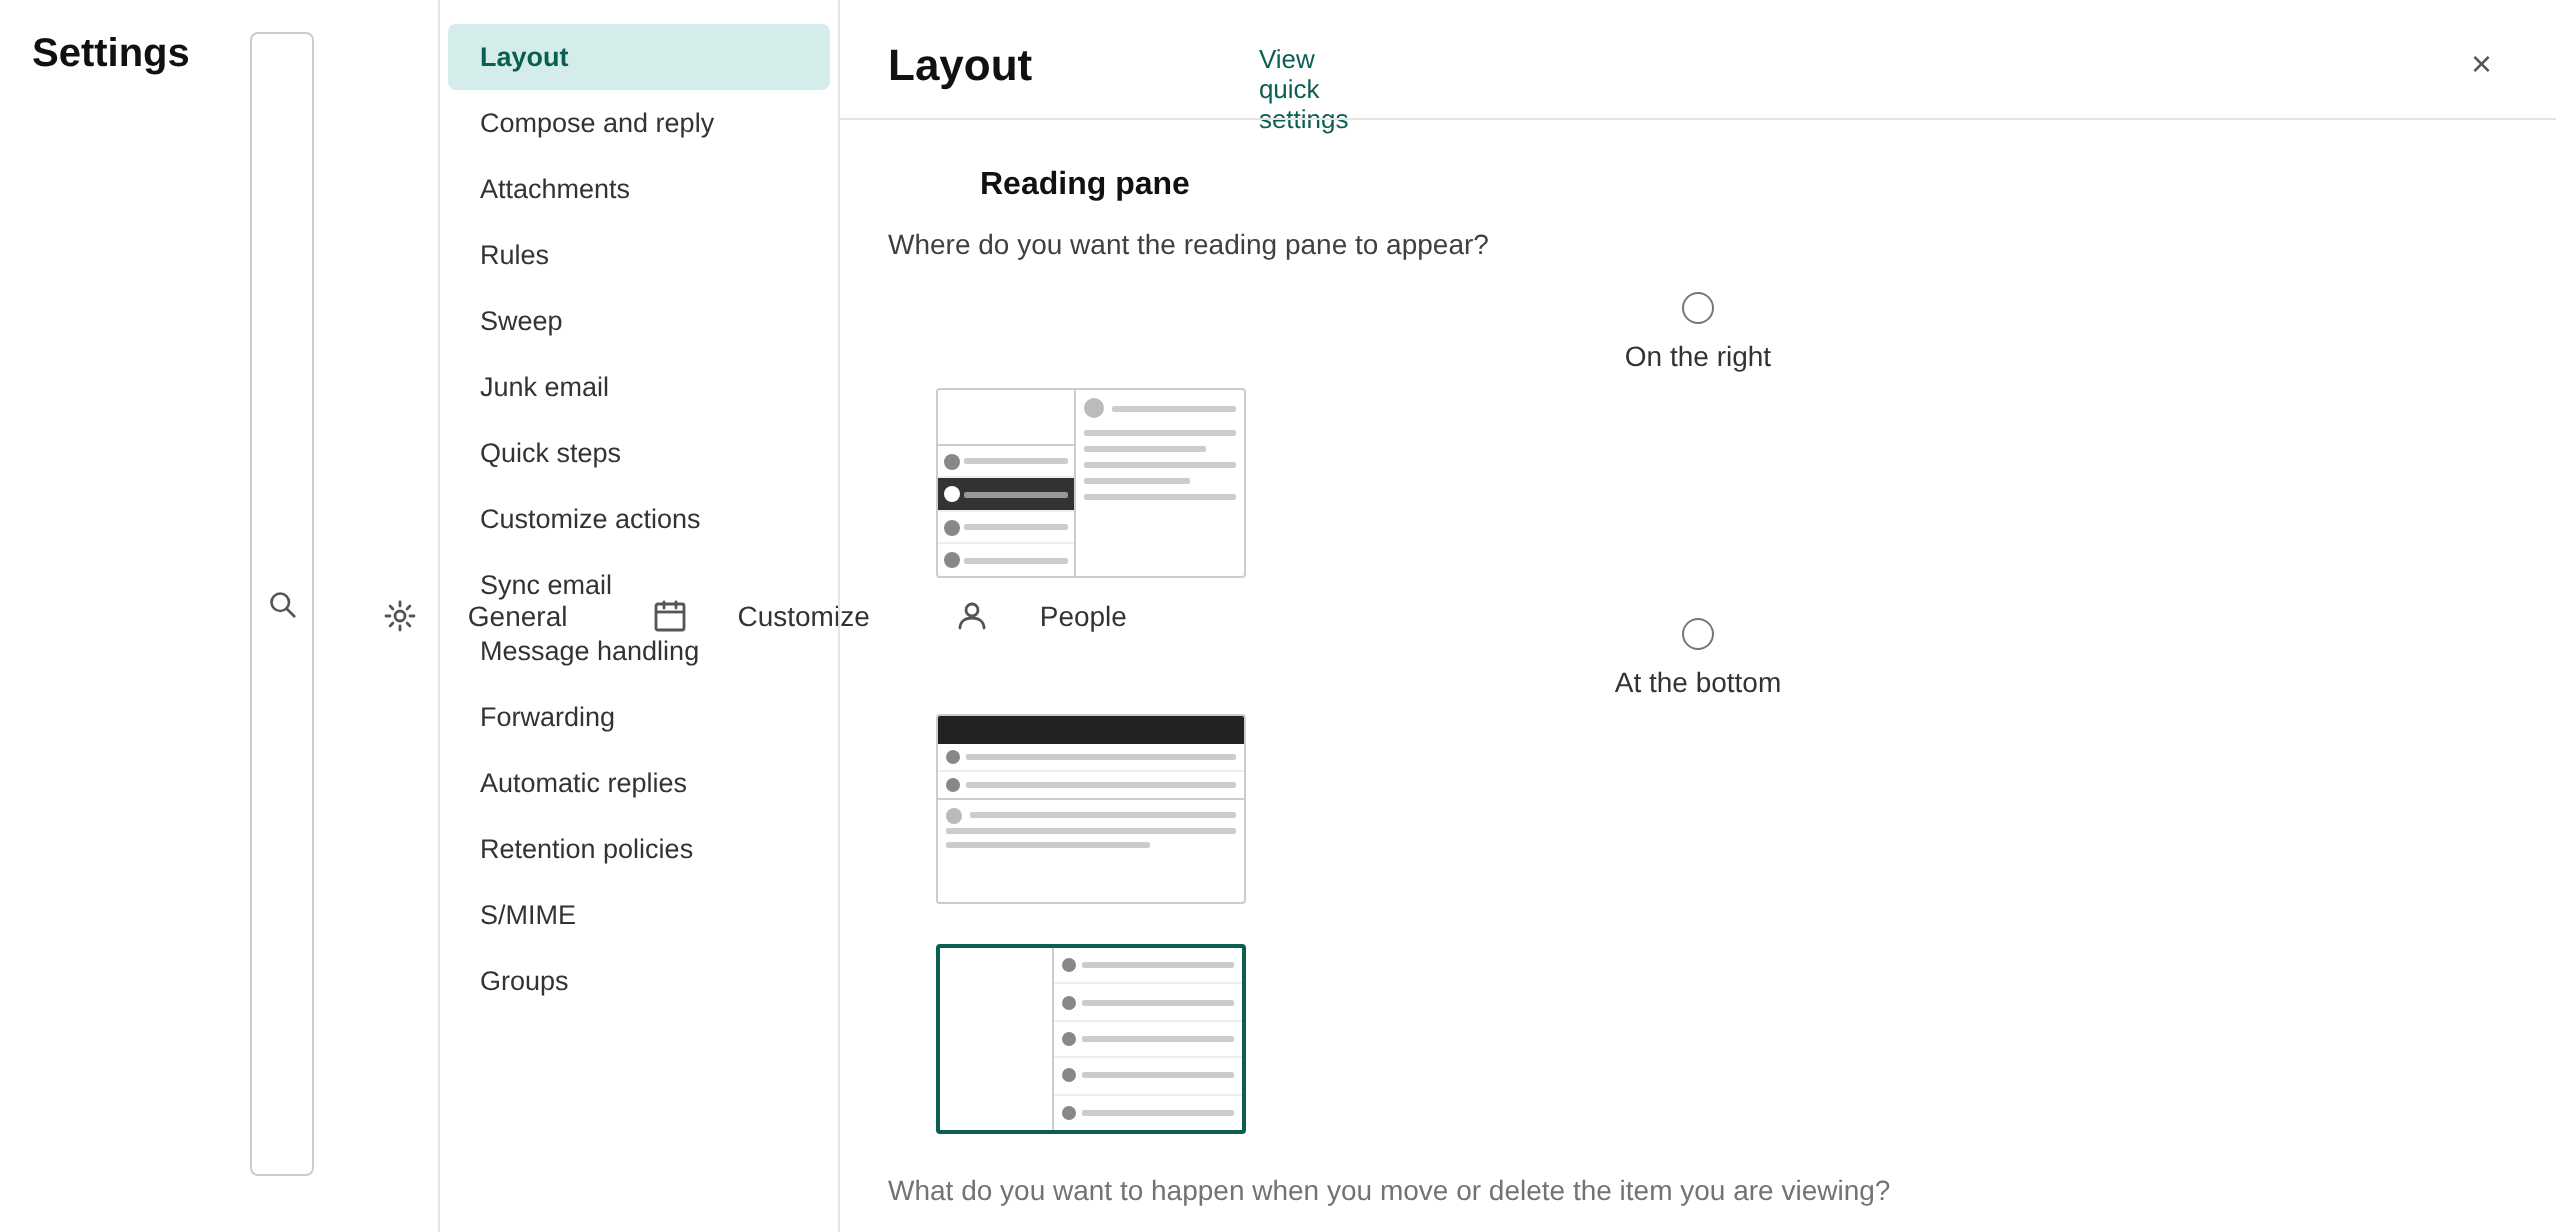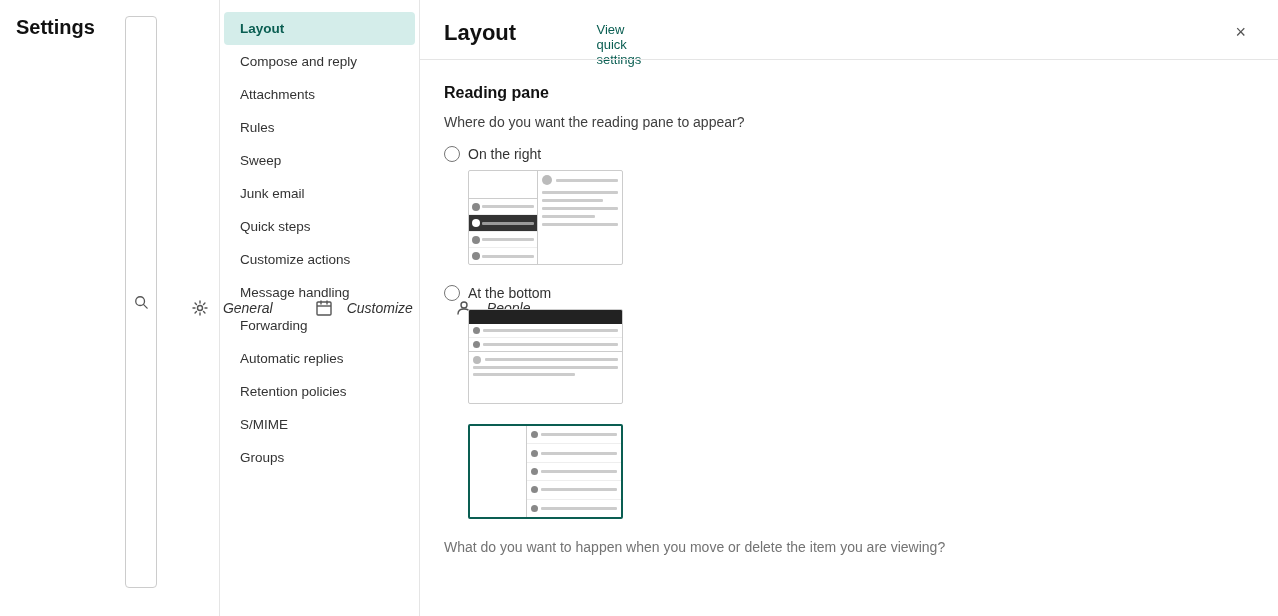--- a/index.html
+++ b/index.html
@@ -40,27 +40,26 @@
       background: transparent;
     }
     .search-icon-svg {
       color: #555;
       flex-shrink: 0;
     }
     .nav-item {
       display: flex;
       align-items: center;
       padding: 8px 16px;
-      gap: 14px;
+      gap: 25px;
       cursor: pointer;
       border-radius: 4px;
       margin: 0 4px;
       font-size: 14px;
       color: #333;
-      font-style: italic;
     }
     .nav-item.active {
       background: #d4edea;
       color: #0a5e52;
       font-weight: 500;
     }
     .nav-item .nav-icon {
       width: 18px;
       height: 18px;
       display: flex;
@@ -136,38 +135,40 @@
     
     .main-body::-webkit-scrollbar { width: 8px; }
     .main-body::-webkit-scrollbar-track { background: #f5f5f5; }
     .main-body::-webkit-scrollbar-thumb { background: #ccc; border-radius: 4px; }
 
     .section-title {
       font-size: 16px;
       font-weight: 600;
       color: #111;
       margin-bottom: 12px;
+      margin-left: 46px;
     }
     .section-question {
       font-size: 14px;
       color: #404040;
       margin-bottom: 16px;
     }
 
     .radio-option {
       display: flex;
       flex-direction: column;
       margin-bottom: 20px;
     }
     .radio-label {
       display: flex;
       align-items: center;
       gap: 8px;
       margin-bottom: 8px;
       font-size: 14px;
+      flex-direction: column;
     }
     .radio-label input[type="radio"] {
       accent-color: #0a5e52;
       width: 16px;
       height: 16px;
       cursor: pointer;
     }
 
     
     .preview-box {
@@ -374,20 +375,23 @@
     <span>Sweep</span>
   </div>
   <div class="middle-nav-item">
     <span>Junk email</span>
   </div>
   <div class="middle-nav-item">
     <span>Quick steps</span>
   </div>
   <div class="middle-nav-item">
     <span>Customize actions</span>
+  </div>
+  <div class="middle-nav-item">
+    <span>Sync email</span>
   </div>
   <div class="middle-nav-item">
     <span>Message handling</span>
   </div>
   <div class="middle-nav-item">
     <span>Forwarding</span>
   </div>
   <div class="middle-nav-item">
     <span>Automatic replies</span>
   </div>

